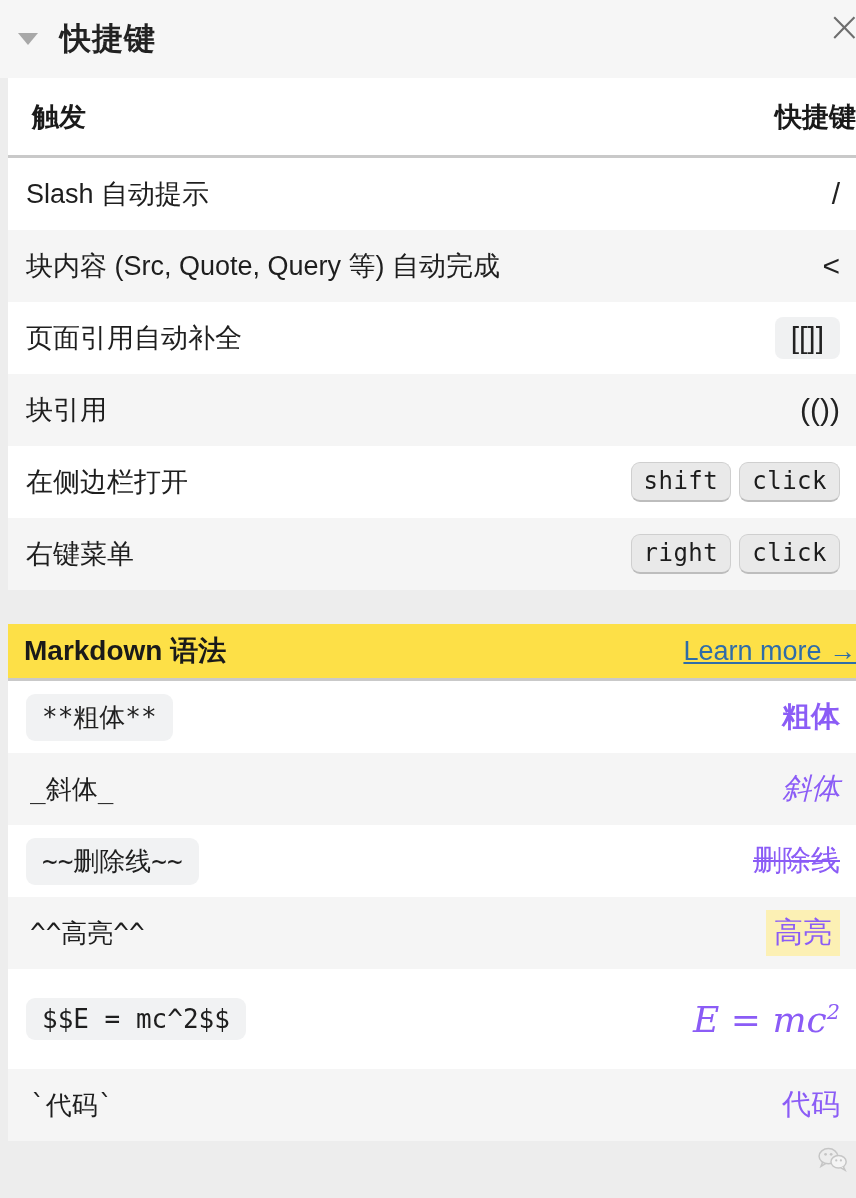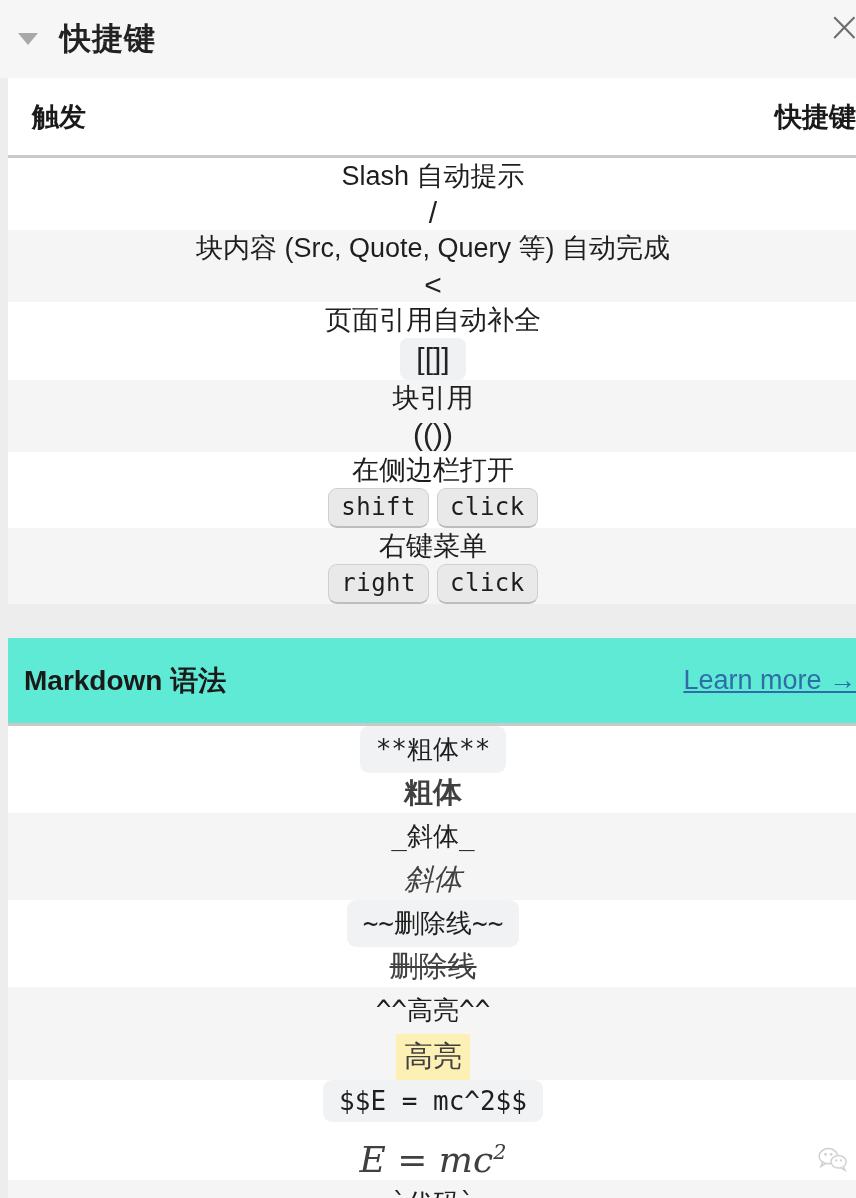--- a/index.html
+++ b/index.html
@@ -64,21 +64,20 @@
     font-weight:700;
     color:#1A1A1A;
   }
 
   .row{
     display:flex;
     align-items:center;
     justify-content:space-between;
     padding:0 16px 0 18px;
     min-height:72px;
-    flex-direction:column;
   }
   .row.odd  { background:#FFFFFF; }
   .row.even { background:#F5F5F5; }
 
   .row .trigger{
     font-size:27px;
     color:#1E1E1E;
     white-space:nowrap;
   }
   .row .shortcut{
@@ -116,23 +115,23 @@
     letter-spacing:0.5px;
   }
 
   
   .section-gap{ height:34px; background:#EDEDED; }
 
   .section-head{
     display:flex;
     align-items:center;
     justify-content:space-between;
-    height:88px;
+    height:57px;
     padding:0 0 0 16px;
-    background:#5eead4;
+    background:#fde047;
     border-bottom:3px solid #C9C9C9;
   }
   .section-title{
     font-size:28px;
     font-weight:700;
     color:#1A1A1A;
   }
   .learn-more{
     font-size:27px;
     color:#2F6DA8;
@@ -144,21 +143,21 @@
     border-radius:9px;
     padding:6px 16px;
     font-family:"DejaVu Sans Mono","Liberation Mono",monospace;
     font-size:26px;
     color:#1E1E1E;
   }
   .md-src.nobox{
     background:transparent;
     padding:6px 4px;
   }
-  .md-out{ font-size:29px; color:#404040; }
+  .md-out{ font-size:29px; color:#8b5cf6; }
   .md-out.bold      { font-weight:700; }
   .md-out.italic    { font-style:italic; }
   .md-out.strike    { text-decoration:line-through; }
   .md-out.highlight { background:#FCF0B4; padding:3px 8px; }
   .md-out.formula{
     font-family:"DejaVu Serif","Liberation Serif",serif;
     font-style:italic;
     font-size:36px;
   }
   .md-out.formula sup{ font-size:0.58em; font-style:italic; }

